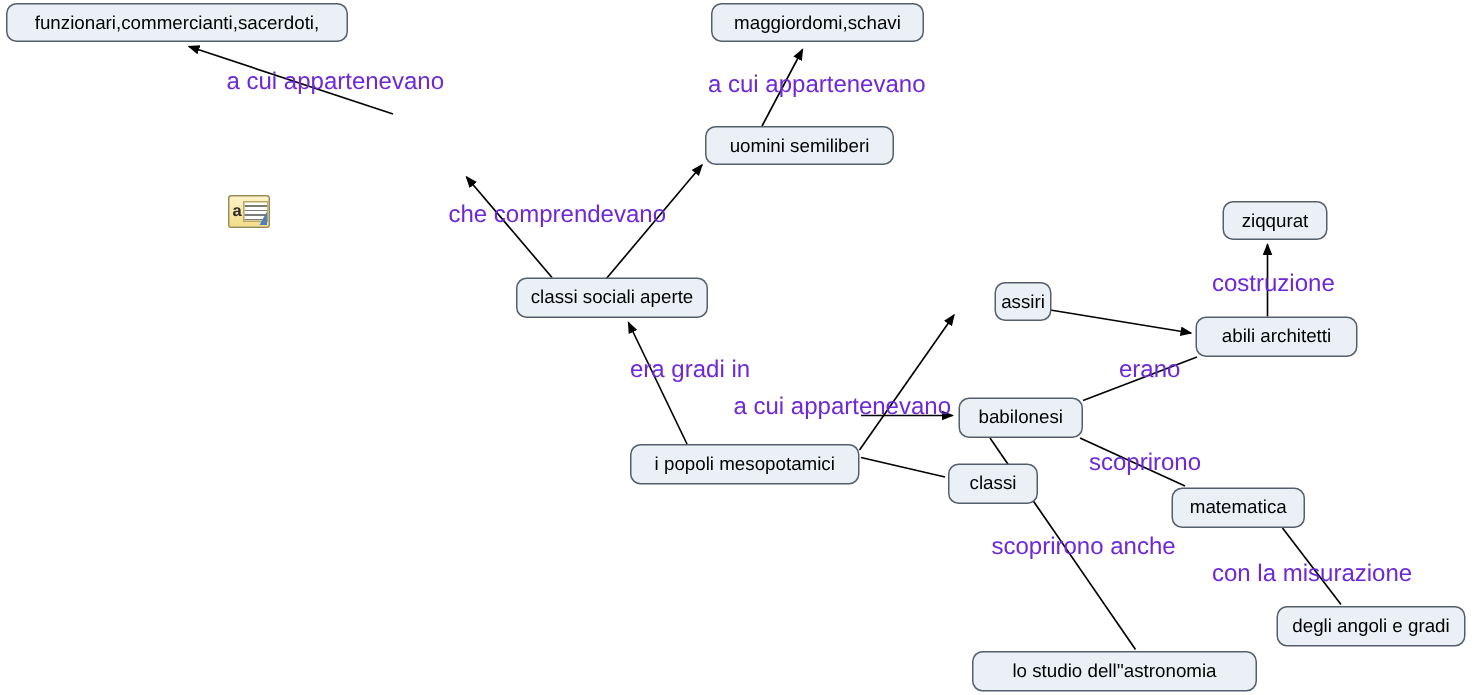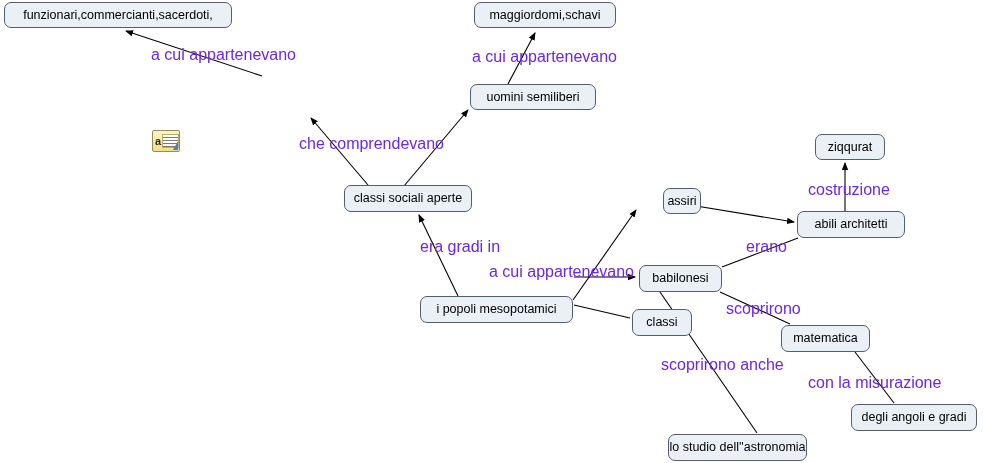--- a/index.html
+++ b/index.html
@@ -177,21 +177,21 @@
   </div>
 
   <div class="node" style="left:781px; top:325px; width:89px; height:27px;">
     <span>matematica</span>
   </div>
 
   <div class="node" style="left:851px; top:404px; width:126px; height:27px;">
     <span>degli angoli e gradi</span>
   </div>
 
-  <div class="node" style="left:668px; top:434px; width:139px; height:27px;align-items:center;">
+  <div class="node" style="left:648px; top:434px; width:190px; height:27px;align-items:center;">
     <span>lo studio dell''astronomia</span>
   </div>
 
   <div class="edge-label" style="left:151px; top:46px;"><span>a cui appartenevano</span></div>
 
   <div class="edge-label" style="left:472px; top:48px;"><span>a cui appartenevano</span></div>
 
   <div class="edge-label" style="left:299px; top:135px;"><span>che comprendevano</span></div>
 
   <div class="edge-label" style="left:808px; top:181px;"><span>costruzione</span></div>

